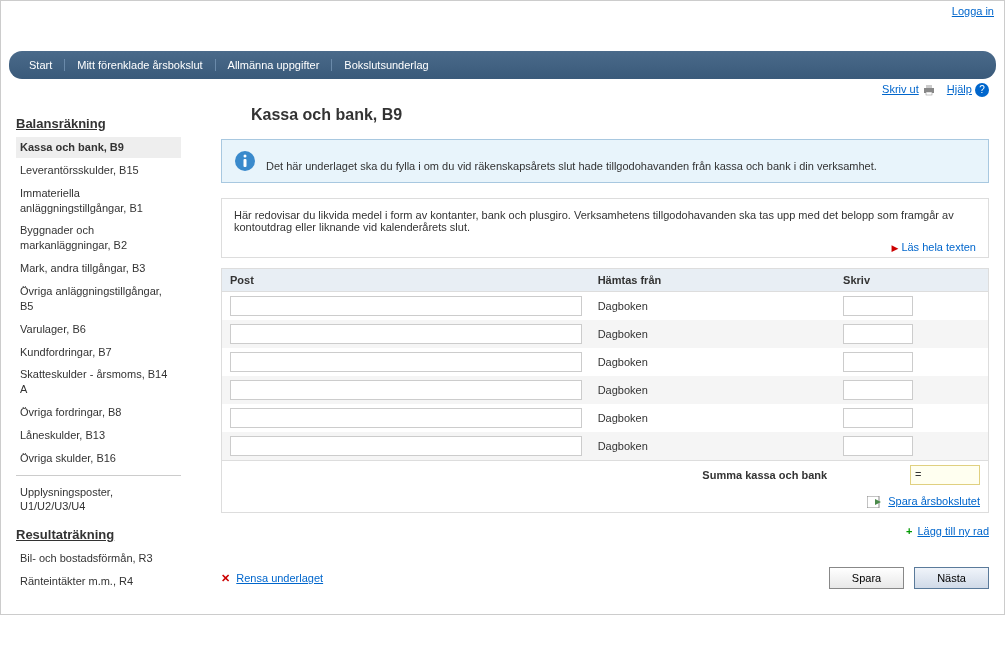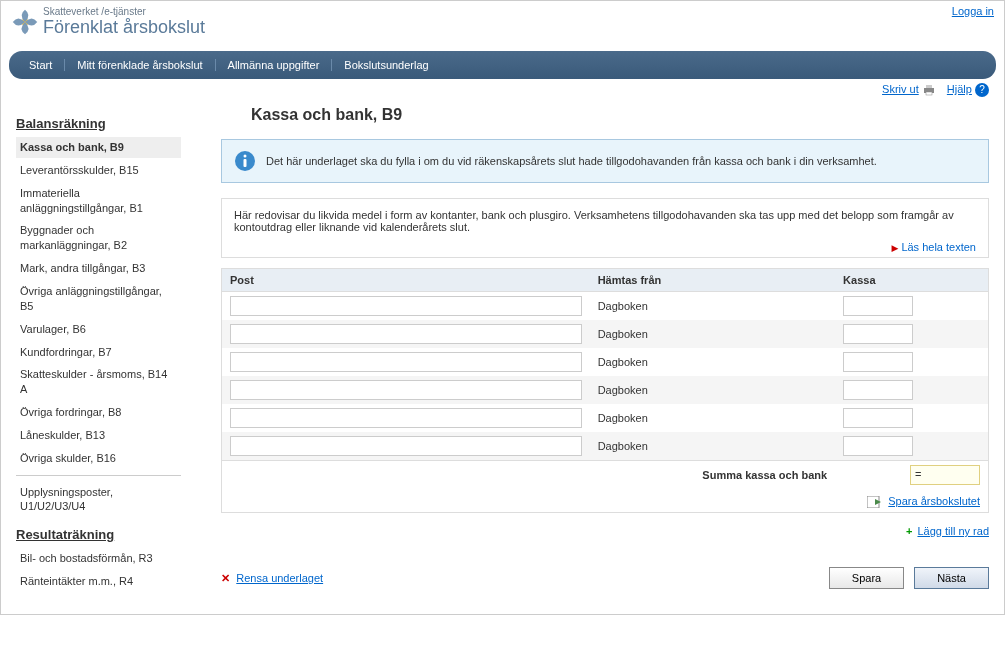--- a/index.html
+++ b/index.html
@@ -21,21 +21,21 @@
 .help-icon { display: inline-block; width: 14px; height: 14px; background: #0066cc; color: #fff; border-radius: 50%; text-align: center; line-height: 14px; font-size: 10px; vertical-align: middle; }
 .print-icon { display: inline-block; width: 14px; height: 12px; vertical-align: middle; }
 .main { display: flex; padding: 5px 10px 20px 15px; gap: 40px; }
 .sidebar { width: 165px; flex-shrink: 0; }
 .side-header { font-size: 13px; font-weight: bold; text-decoration: underline; margin-bottom: 6px; margin-top: 10px; }
 .side-item { font-size: 11px; padding: 3px 4px; margin-bottom: 2px; cursor: pointer; line-height: 1.35; }
 .side-item.active { background: #eee; font-weight: bold; }
 .side-sep { border-top: 1px solid #ccc; margin: 6px 0; }
 .content { flex: 1; padding-right: 5px; }
 .page-title { font-size: 16px; font-weight: bold; margin-bottom: 15px; margin-left: 30px; }
-.info-box { border: 1px solid #a8c8e0; background: #e8f4fb; padding: 10px 12px; display: flex; gap: 10px; align-items: center; margin-bottom: 15px; }
+.info-box { border: 1px solid #a8c8e0; background: #e8f4fb; padding: 10px 12px; display: flex; gap: 10px; align-items: flex-end; margin-bottom: 15px; }
 .info-icon { width: 22px; height: 22px; flex-shrink: 0; }
 .desc-box { border: 1px solid #ddd; padding: 10px 12px 4px; margin-bottom: 10px; }
 .read-more { text-align: right; margin-top: 8px; }
 .read-more a { color: #0066cc; font-size: 11px; text-decoration: none; }
 .tri { color: #cc0000; font-size: 9px; }
 .table { width: 100%; border: 1px solid #ddd; border-collapse: collapse; }
 .table th { background: #e8eef4; text-align: left; padding: 5px 8px; font-size: 11px; font-weight: bold; border-bottom: 1px solid #ddd; }
 .table td { padding: 4px 8px; font-size: 11px; }
 .table tr.alt td { background: #f5f5f5; }
 .col-post { width: 48%; margin-left: 40px; }
@@ -57,33 +57,20 @@
 .buttons { display: flex; gap: 10px; }
 .btn { width: 75px; height: 22px; font-size: 11px; border: 1px solid #888; border-radius: 0; background: linear-gradient(#fff, #e8e8e8); cursor: pointer; }
 .btn.primary { background: linear-gradient(#f0f4fa, #d0dae8); border-color: #5a7a9a; }
 </style>
 </head>
 <body>
 
 <div class="container">
   <div class="header">
     <a class="login-link">Logga in</a>
-    <div class="logo-area">
-      <svg class="logo-icon" viewBox="0 0 32 32">
-        <circle cx="16" cy="16" r="4" fill="#f0c040"></circle>
-        <path d="M16 2 Q 24 8 16 16 Q 8 8 16 2" fill="#7a9ab8"></path>
-        <path d="M30 16 Q 24 24 16 16 Q 24 8 30 16" fill="#7a9ab8"></path>
-        <path d="M16 30 Q 8 24 16 16 Q 24 24 16 30" fill="#7a9ab8"></path>
-        <path d="M2 16 Q 8 8 16 16 Q 8 24 2 16" fill="#7a9ab8"></path>
-      </svg>
-      <div class="logo-text">
-        <span class="logo-sub">Skatteverket /e-tjänster</span>
-        <span class="logo-main">Förenklat årsbokslut</span>
-      </div>
-    </div>
   </div>
 
   <div class="navbar">
     <a>Start</a>
     <a>Mitt förenklade årsbokslut</a>
     <a>Allmänna uppgifter</a>
     <a>Bokslutsunderlag</a>
   </div>
 
   <div class="toolbar">
@@ -139,21 +126,21 @@
           <span class="tri">▶</span>
           <a>Läs hela texten</a>
         </div>
       </div>
 
       <table class="table">
         <thead>
           <tr>
             <th class="col-post">Post</th>
             <th class="col-from">Hämtas från</th>
-            <th class="col-kr">Kassa</th>
+            <th class="col-kr">Skriv</th>
           </tr>
         </thead>
         <tbody>
           <tr>
             <td><input class="input-text" value="" style=""></td>
             <td>Dagboken</td>
             <td><input class="input-kr" value="" style=""></td>
           </tr>
           <tr class="alt">
             <td><input class="input-text" value="" style=""></td>

